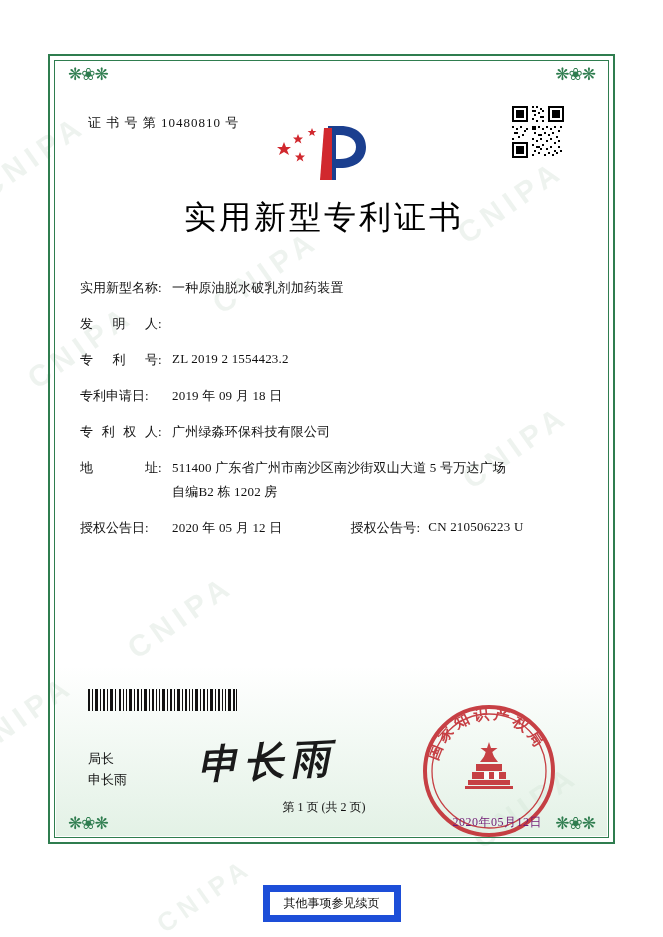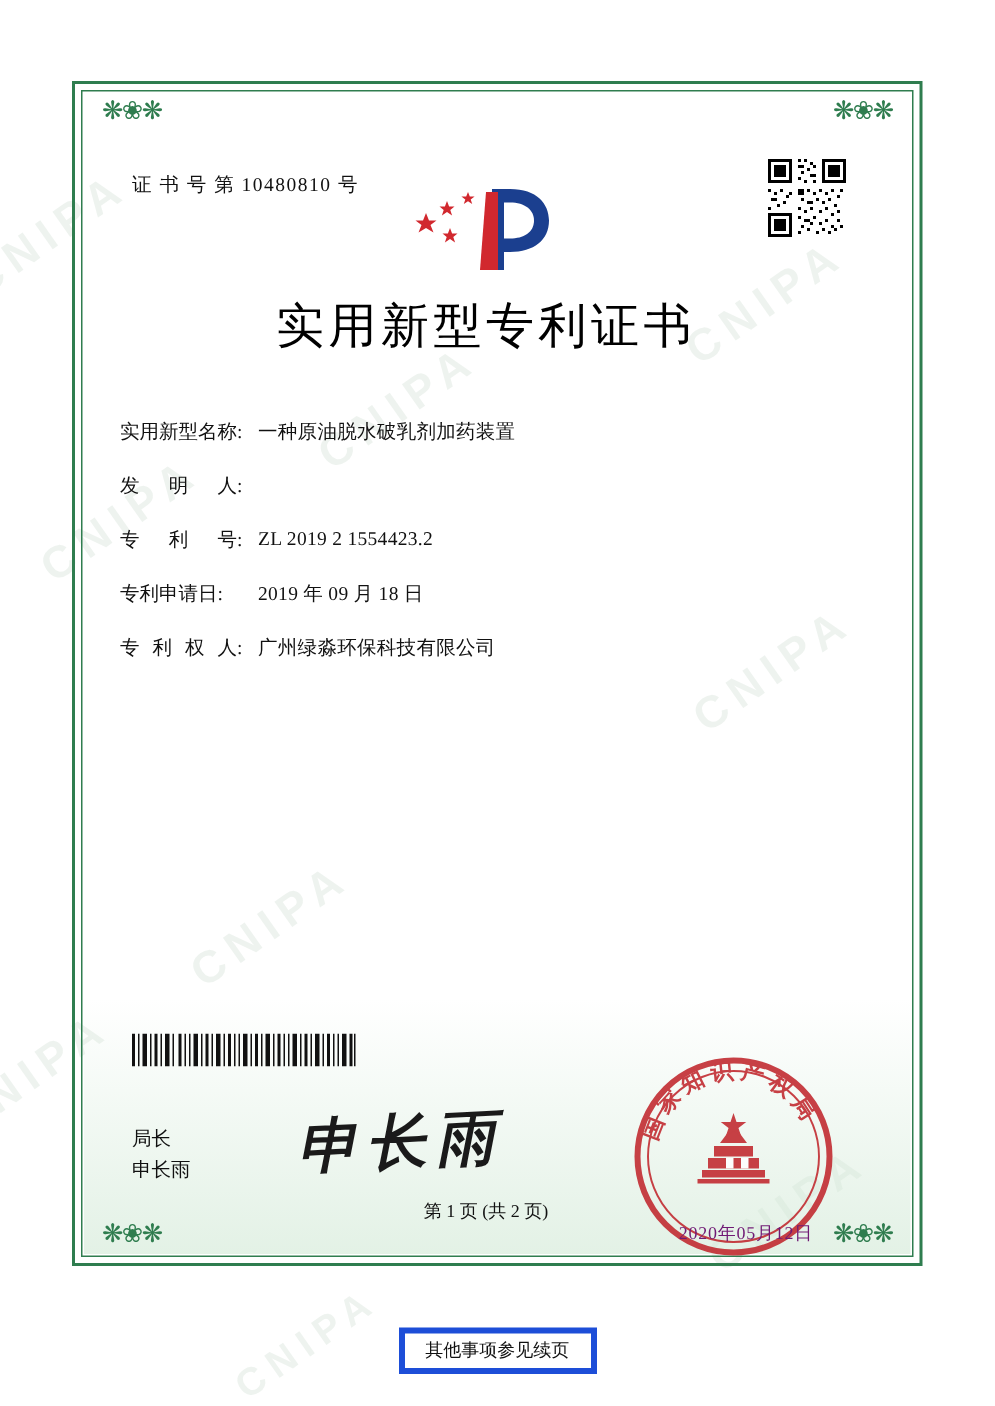--- a/index.html
+++ b/index.html
@@ -261,21 +261,21 @@
   
   .footer-note {
     position: absolute;
     left: 0; right: 0;
     top: 885px;
     text-align: center;
     z-index: 3;
   }
   .footer-note span {
     display: inline-block;
-    border: 4px solid #1d4ed8;
+    border: 7px solid #1d4ed8;
     padding: 3px 14px;
     font-size: 12px;
     color: #111;
     background: rgba(255,255,255,0.6);
   }
 </style>
 </head>
 <body>
 
 <div class="watermark-layer">
@@ -416,21 +416,36 @@
       <div class="row">
         <div class="row-label">专利申请日:</div>
         <div class="row-value">2019 年 09 月 18 日</div>
       </div>
 
       <div class="row">
         <div class="row-label"><span class="label-spread">专 利 权 人</span>:</div>
         <div class="row-value">广州绿淼环保科技有限公司</div>
       </div>
 
-
+      <div class="row">
+        <div class="row-label"><span class="label-spread">地 址</span>:</div>
+        <div class="row-value">
+          <span>511400 广东省广州市南沙区南沙街双山大道 5 号万达广场</span>
+          <span class="sub">自编B2 栋 1202 房</span>
+        </div>
+      </div>
+
+      <div class="row">
+        <div class="row-label">授权公告日:</div>
+        <div class="row-value row-split">
+          <span>2020 年 05 月 12 日</span>
+          <span class="col2">授权公告号:</span>
+          <span style="margin-left:8px;">CN 210506223 U</span>
+        </div>
+      </div>
 
     </div>
 
 
     <div class="barcode">
       <svg width="150" height="22" viewBox="0 0 150 22" xmlns="http://www.w3.org/2000/svg">
         <g fill="#111">
           <rect x="0" y="0" width="2" height="22"></rect>
             <rect x="4" y="0" width="1" height="22"></rect>
           <rect x="7" y="0" width="3" height="22"></rect>

